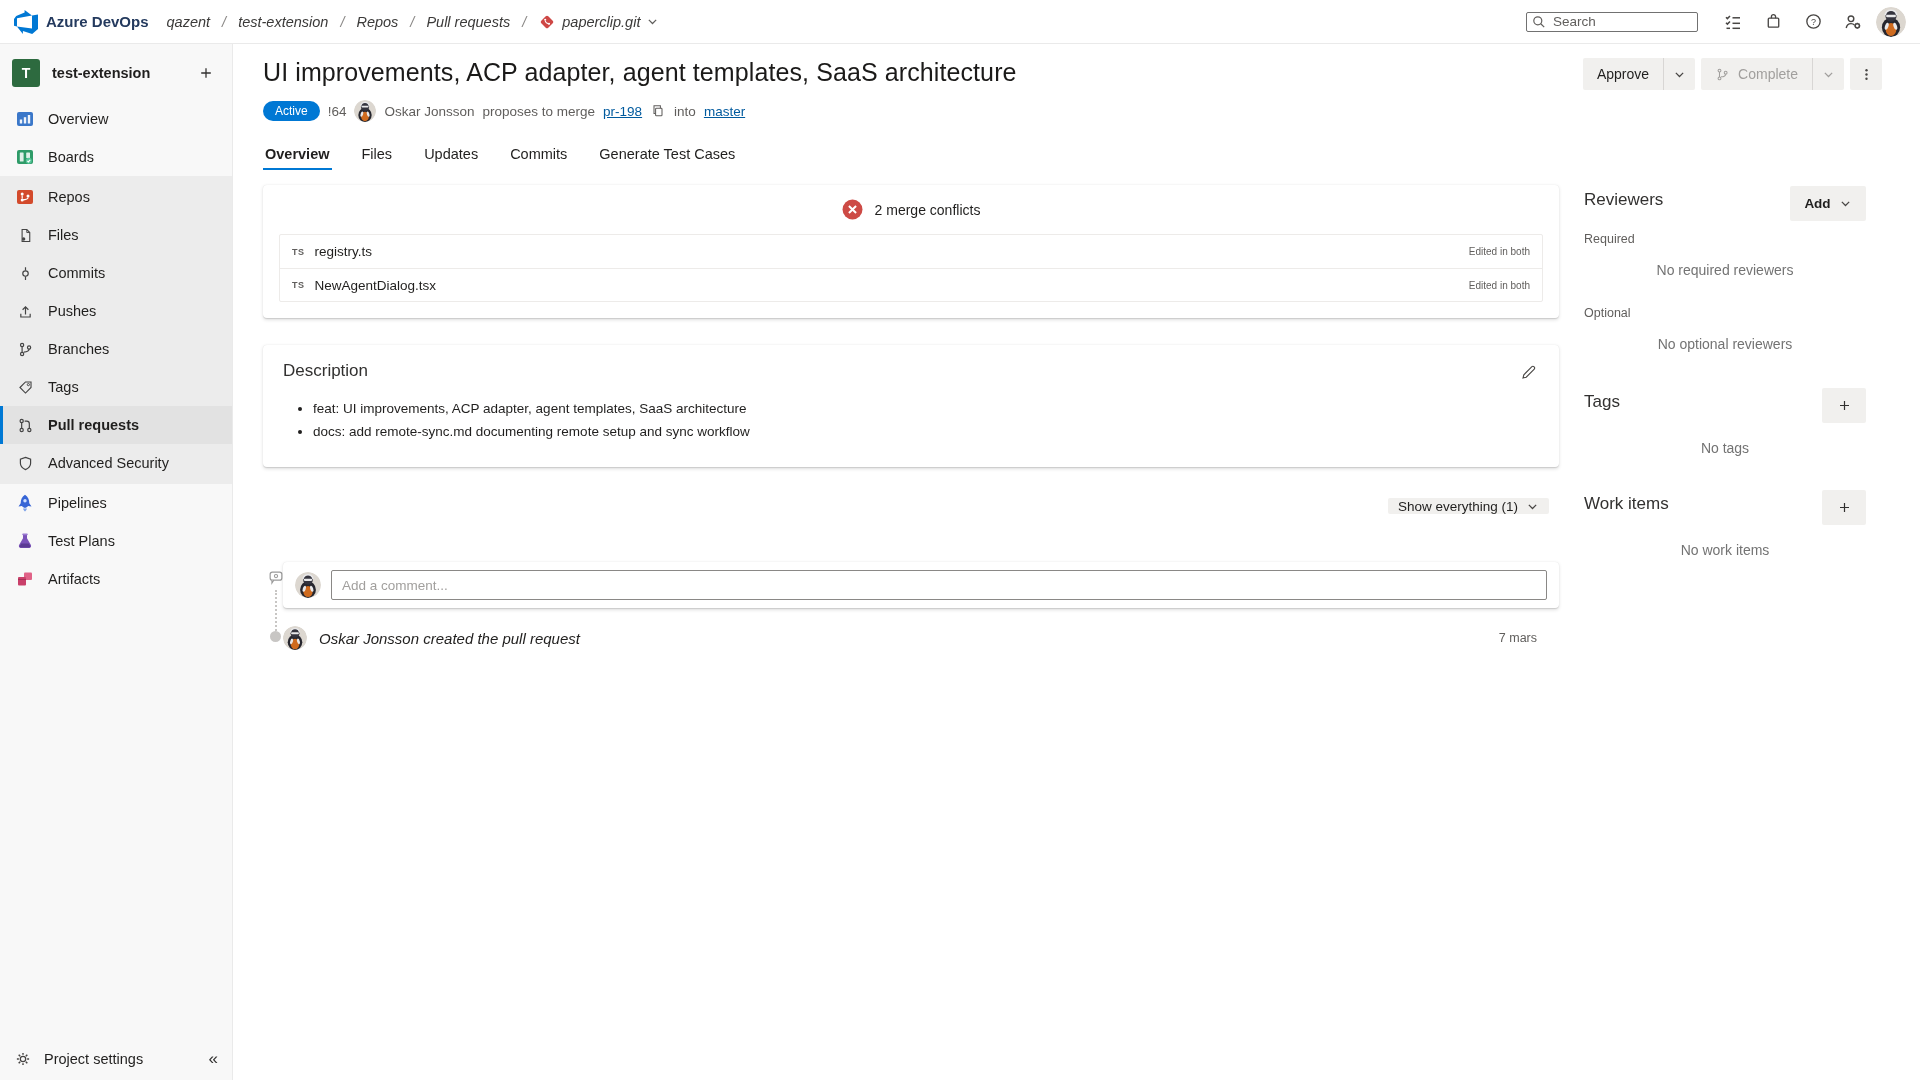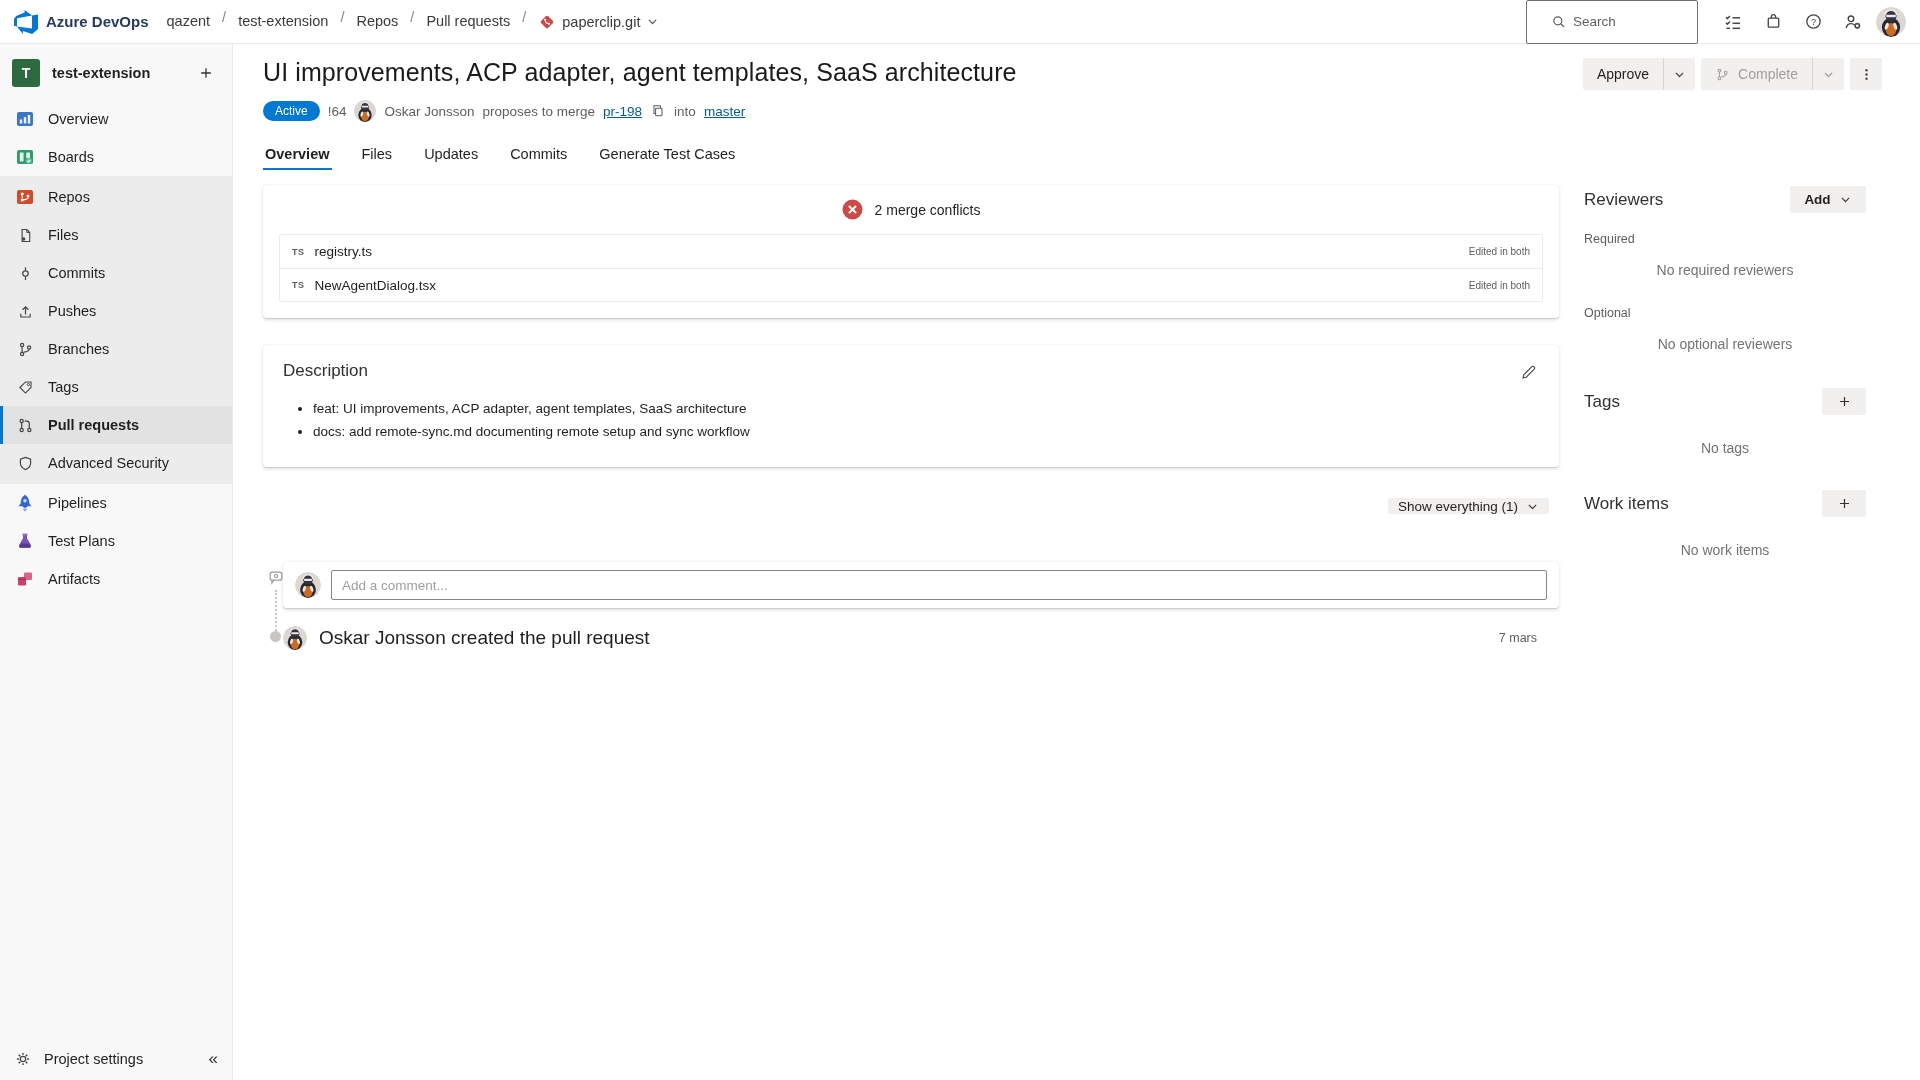--- a/index.html
+++ b/index.html
@@ -10,28 +10,28 @@
   }
   .ic { display:inline-block; vertical-align:middle; flex:none; }
 
   
   .topbar {
     position:absolute; top:0; left:0; right:0; height:44px; background:#fff;
     border-bottom:1px solid #eaeaea; display:flex; align-items:center; padding:0 14px;
   }
   .brand { display:flex; align-items:center; gap:8px; cursor:pointer; }
   .brand-name { font-weight:bold; color:#243a5e; font-size:15px; }
-  .crumbs { display:flex; margin-left:12px; color:#3b3a39; font-size:14.5px; }
+  .crumbs { display:flex; align-items:center; margin-left:12px; color:#3b3a39; font-size:14.5px;font-style:italic; }
   .crumb { padding:4px 6px; cursor:pointer; border-radius:2px; }
   .crumb-sep { color:#8a8886; padding:0 6px; }
   .crumb-sep::before { content:"/"; }
   .repo-chip { display:flex; align-items:center; gap:6px; padding:4px 6px; cursor:pointer; }
   .topbar-right { margin-left:auto; display:flex; align-items:center; gap:18px; }
-  .searchbox { display:flex; align-items:center; width:172px; height:44px;
-    border:1px solid #717171; border-radius:2px; background:#fff; padding:0 24px; gap:6px;margin-left:32px; }
+  .searchbox { display:flex; align-items:center; width:172px; height:20px;
+    border:1px solid #717171; border-radius:2px; background:#fff; padding:0 4px; gap:6px;margin-left:32px; }
   .searchbox input { border:0; outline:0; width:100%; font-size:13.5px;
     font-family:"Liberation Sans",sans-serif; color:#201f1e; background:transparent; }
   .searchbox input::placeholder { color:#605e5c; }
   .tb-icon { width:34px; height:34px; display:flex; align-items:center; justify-content:center;
     border-radius:2px; cursor:pointer; }
   .avatar-btn { width:30px; height:30px; border-radius:50%; overflow:hidden; cursor:pointer; }
 
   
   .sidebar { position:absolute; top:44px; left:0; bottom:0; width:233px;
     background:#f8f8f8; border-right:1px solid #eaeaea; }
@@ -106,27 +106,27 @@
   .comment-card input { flex:1; height:30px; border:1px solid #8a8886; border-radius:2px;
     padding:0 10px; font-size:13.5px; font-family:"Liberation Sans",sans-serif; outline:none; }
   .comment-card input::placeholder { color:#a19f9d; }
   .tl-marker { position:absolute; left:4px; top:392px; color:#9a9a9a; }
   .tl-line { position:absolute; left:12px; top:414px; height:44px; border-left:2px dotted #c8c6c4; }
   .tl-dot { position:absolute; left:7px; top:455px; width:11px; height:11px; border-radius:50%;
     background:#c8c6c4; }
   .event-row { position:absolute; left:20px; right:0; top:447px; height:30px; display:flex;
     align-items:center; gap:12px; }
   .ev-avatar { width:24px; height:24px; border-radius:50%; overflow:hidden; }
-  .ev-text { font-size:19px; color:#201f1e; }
+  .ev-text { font-size:15px; color:#201f1e;font-style:italic; }
   .ev-date { margin-left:auto; margin-right:22px; font-size:12.5px; color:#605e5c; cursor:pointer; }
 
   
   .rpanel { position:absolute; left:1584px; top:176px; width:282px; bottom:0; }
   .rp-head { position:absolute; font-size:17px; color:#323130; }
-  .rp-btn { position:absolute; right:0; background:#f1f0ee; border-radius:2px; height:27px;
+  .rp-btn { position:absolute; right:0; background:#f1f0ee; border-radius:2px; height:35px;
     display:flex; align-items:center; justify-content:center; gap:8px; cursor:pointer;
     font-size:13.5px; font-weight:bold; color:#201f1e; }
   .rp-sub { position:absolute; font-size:12.5px; color:#605e5c; }
   .rp-empty { position:absolute; left:0; right:0; text-align:center; font-size:14px; color:#737373; }
 </style>
 </head>
 <body>
 
 <svg width="0" height="0" style="position:absolute" aria-hidden="true">
   <defs>

